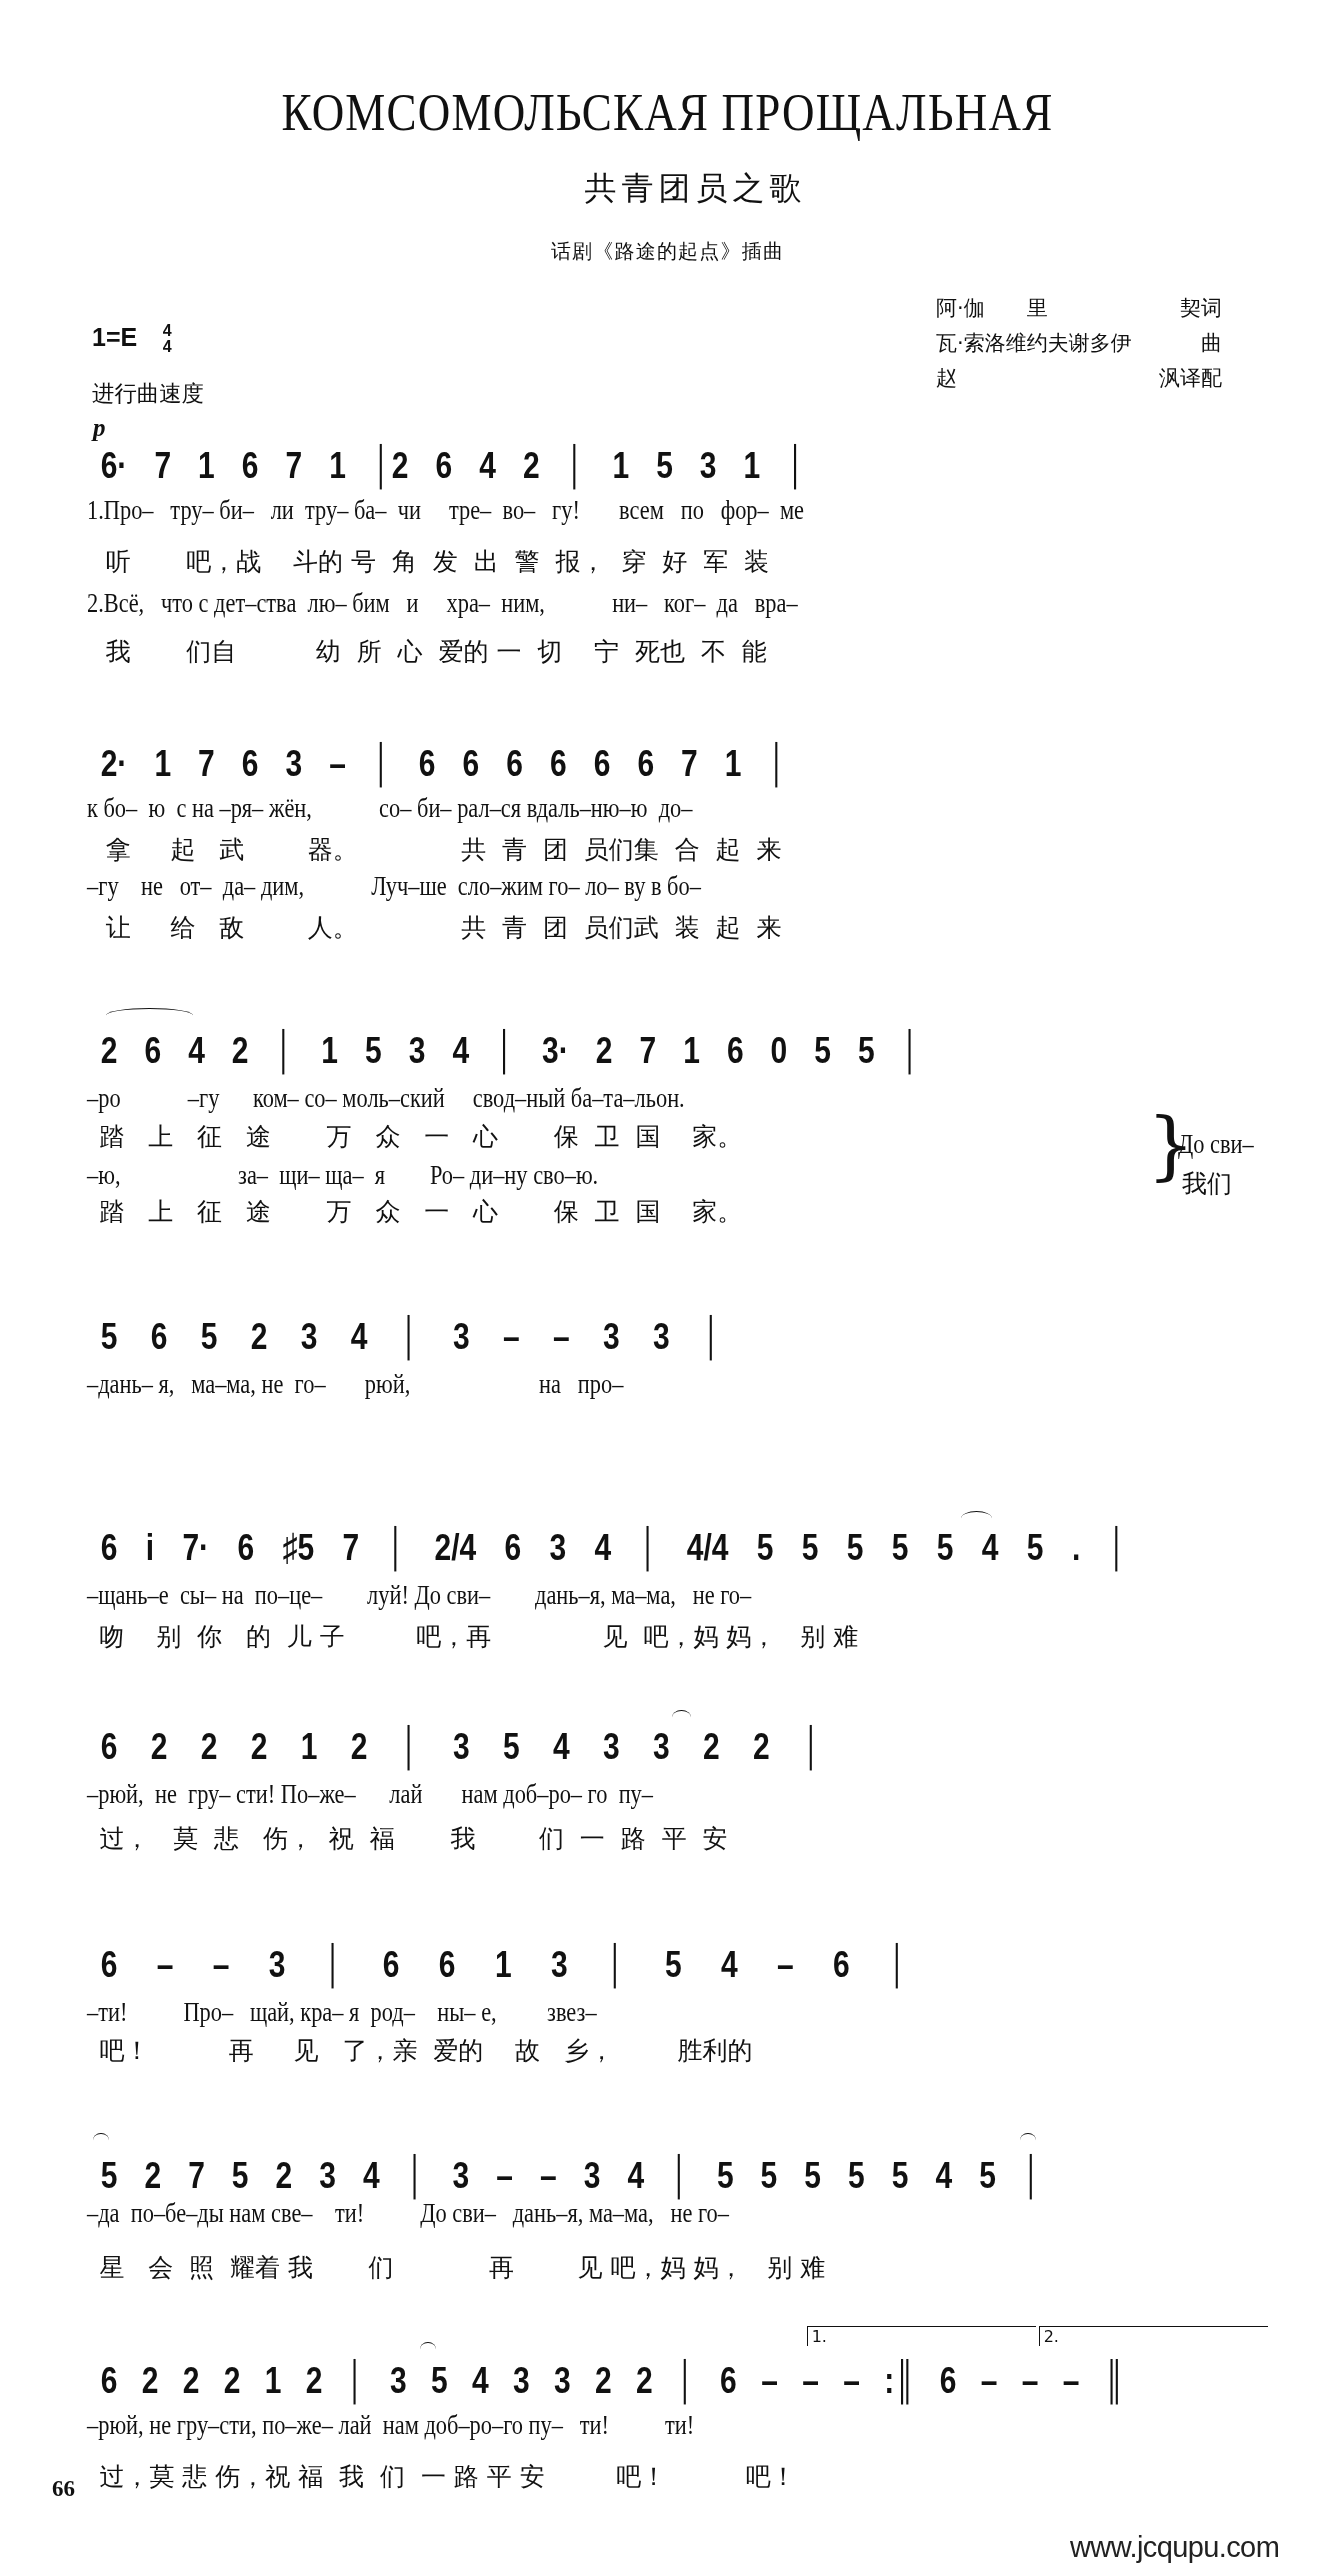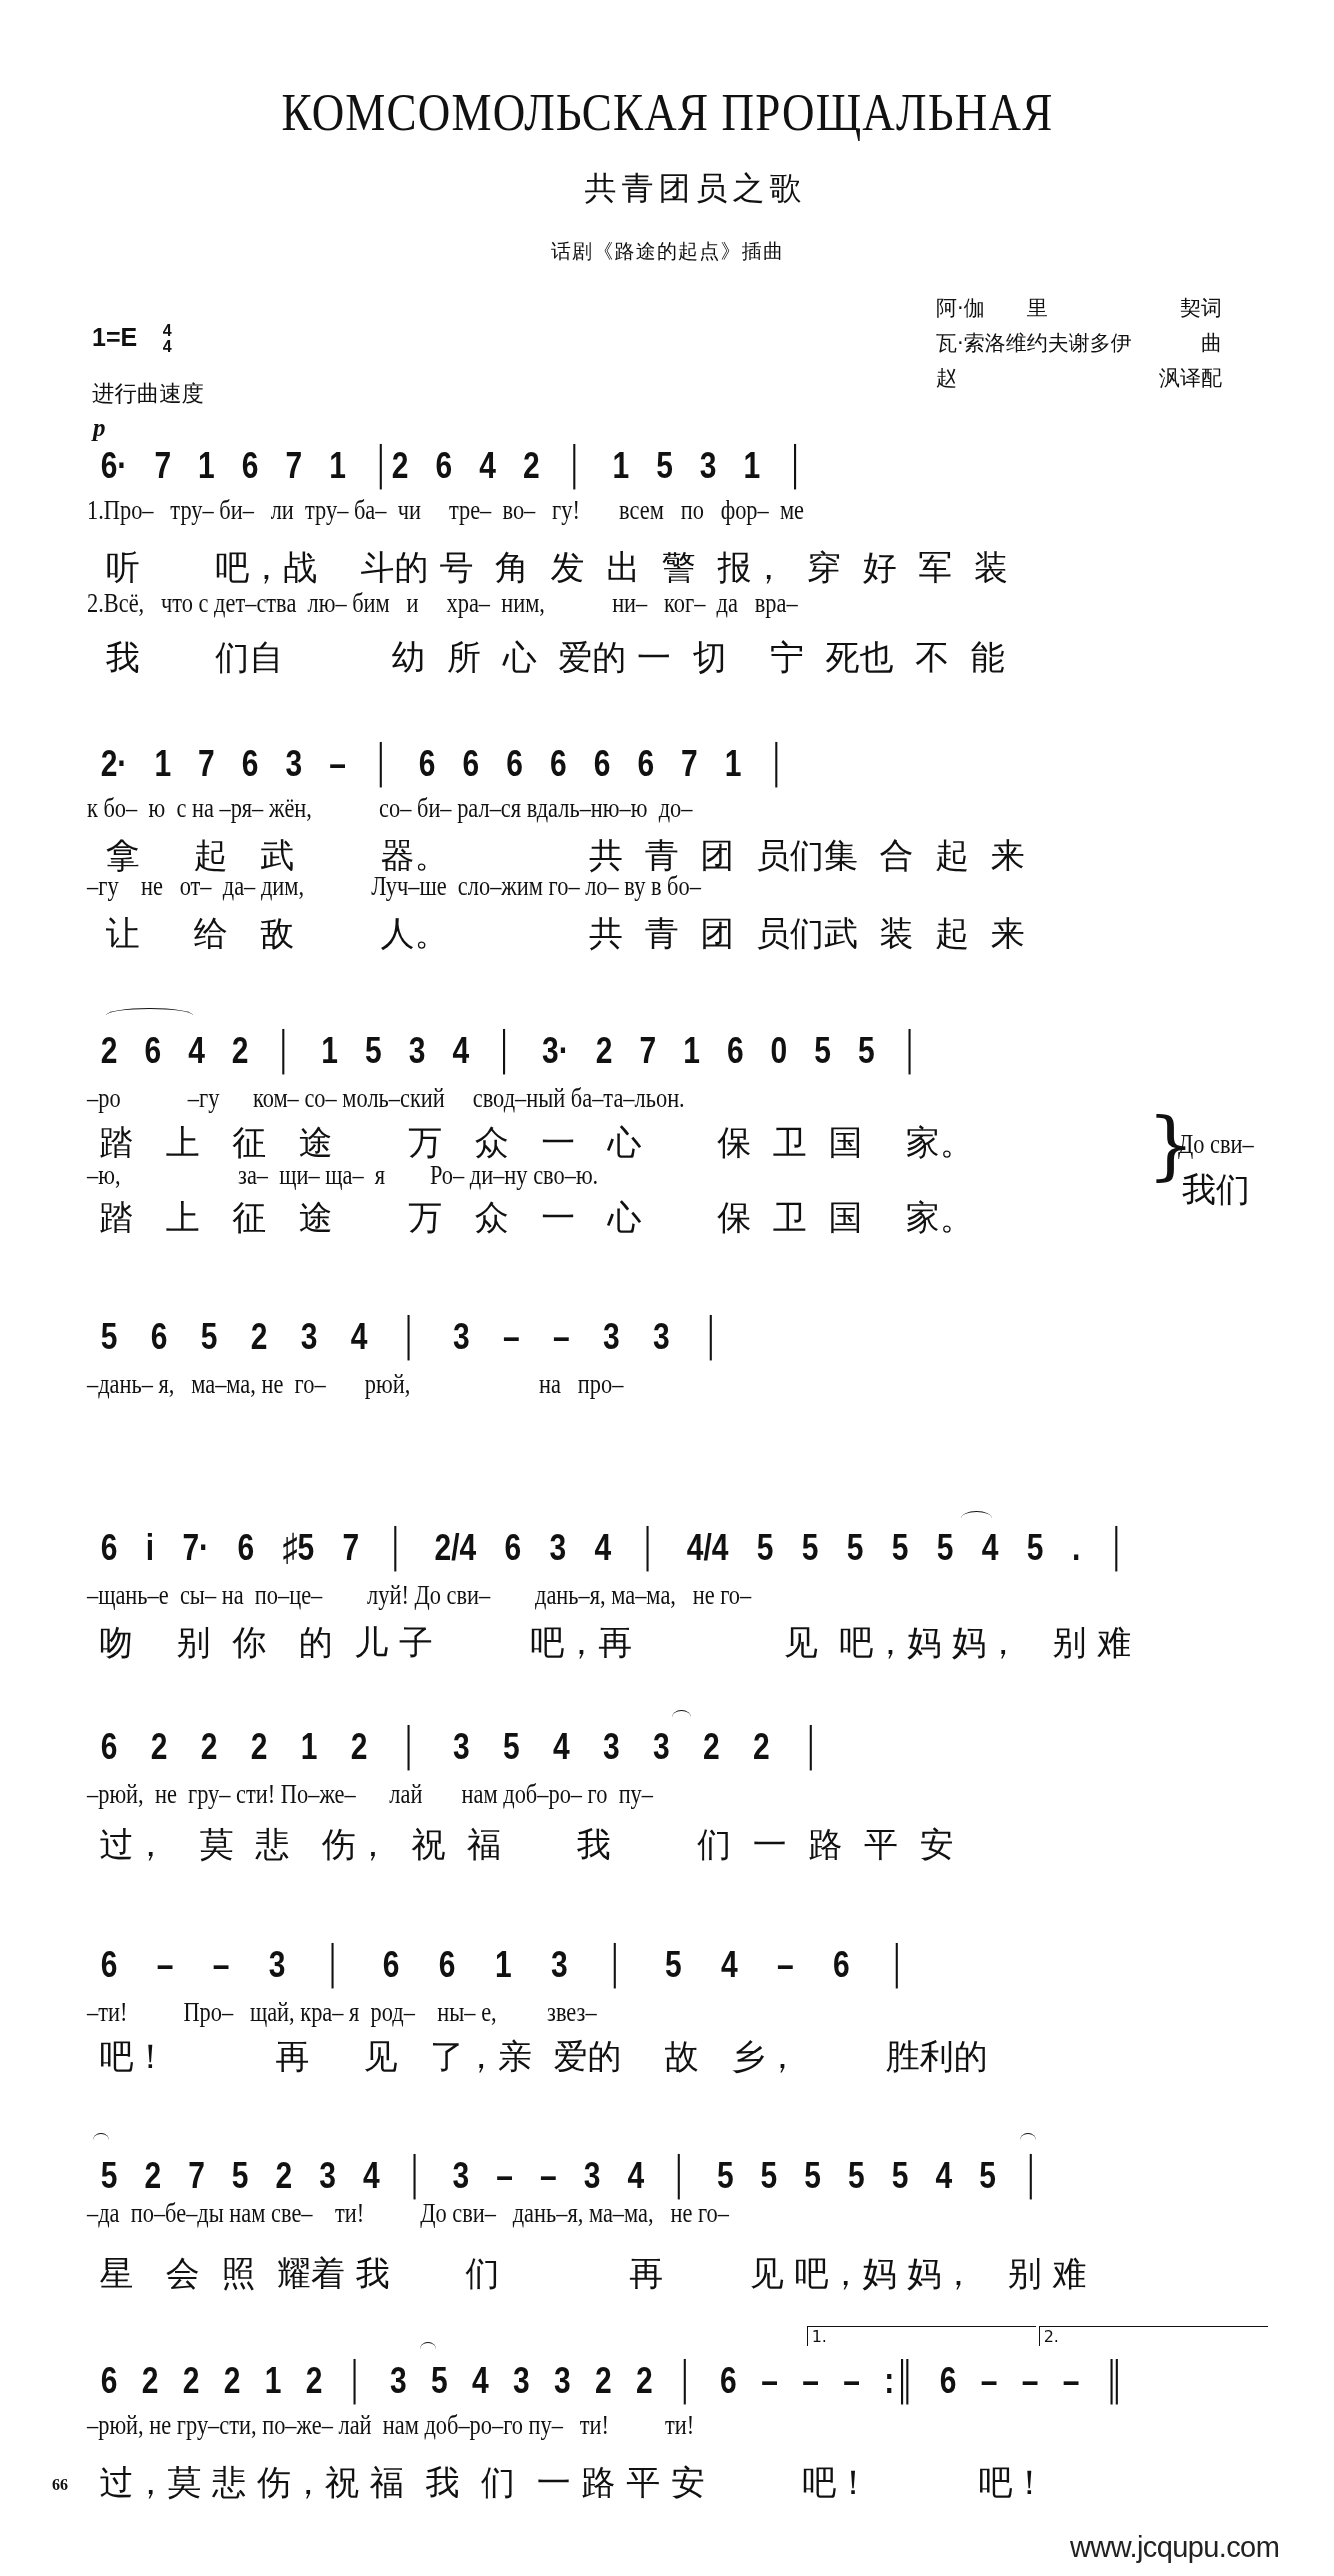--- a/index.html
+++ b/index.html
@@ -10,22 +10,22 @@
   .note-src{left:0;width:1335px;top:238px;text-align:center;font-size:20px;letter-spacing:1.2px;}
   .key{left:92px;top:323px;font-weight:bold;font-size:25px;font-family:"Liberation Sans",sans-serif;}
   .frac{display:inline-flex;flex-direction:column;align-items:center;font-size:16px;line-height:16px;vertical-align:middle;margin-left:18.7px;font-weight:bold;}
   .tempo{left:92px;top:378px;font-size:22.4px;}
   .dyn{left:93px;top:414px;font-style:italic;font-weight:bold;font-size:25px;font-family:"Liberation Serif",serif;}
   .credits{left:936px;top:291px;font-size:21px;line-height:35px;}
   .credits div{display:flex;justify-content:space-between;width:286px;}
   .system{left:87px;width:1200px;}
   .notes{position:absolute;font-family:"Liberation Sans",sans-serif;font-weight:bold;font-size:30px;transform:scaleY(1.25);white-space:nowrap;}
   .lyr{position:absolute;font-size:22.4px;white-space:pre;font-family:"Liberation Serif",serif;transform:scaleY(1.2);}
-  .lyc{position:absolute;font-size:34px;white-space:pre;letter-spacing:0;}
-  .page-num{left:52px;top:2476px;font-size:16px;font-family:"Liberation Serif",serif;font-weight:bold;}
+  .lyc{position:absolute;font-size:25px;white-space:pre;letter-spacing:0;}
+  .page-num{left:52px;top:2476px;font-size:23px;font-family:"Liberation Serif",serif;font-weight:bold;}
   .watermark{left:1070px;top:2531px;font-size:29px;font-family:"Liberation Sans",sans-serif;color:#222;letter-spacing:-0.6px;}
   .slur{position:absolute;border-top:1.9px solid #111;border-radius:50% 50% 0 0;height:13.7px;}
   .brace{position:absolute;font-size:75px;font-family:"DejaVu Serif",serif;line-height:1;}
 </style>
 </head>
 <body>
 
 <div class="abs title">КОМСОМОЛЬСКАЯ   ПРОЩАЛЬНАЯ</div>
 <div class="abs subtitle">共青团员之歌</div>
 <div class="abs note-src">话剧《路途的起点》插曲</div>

